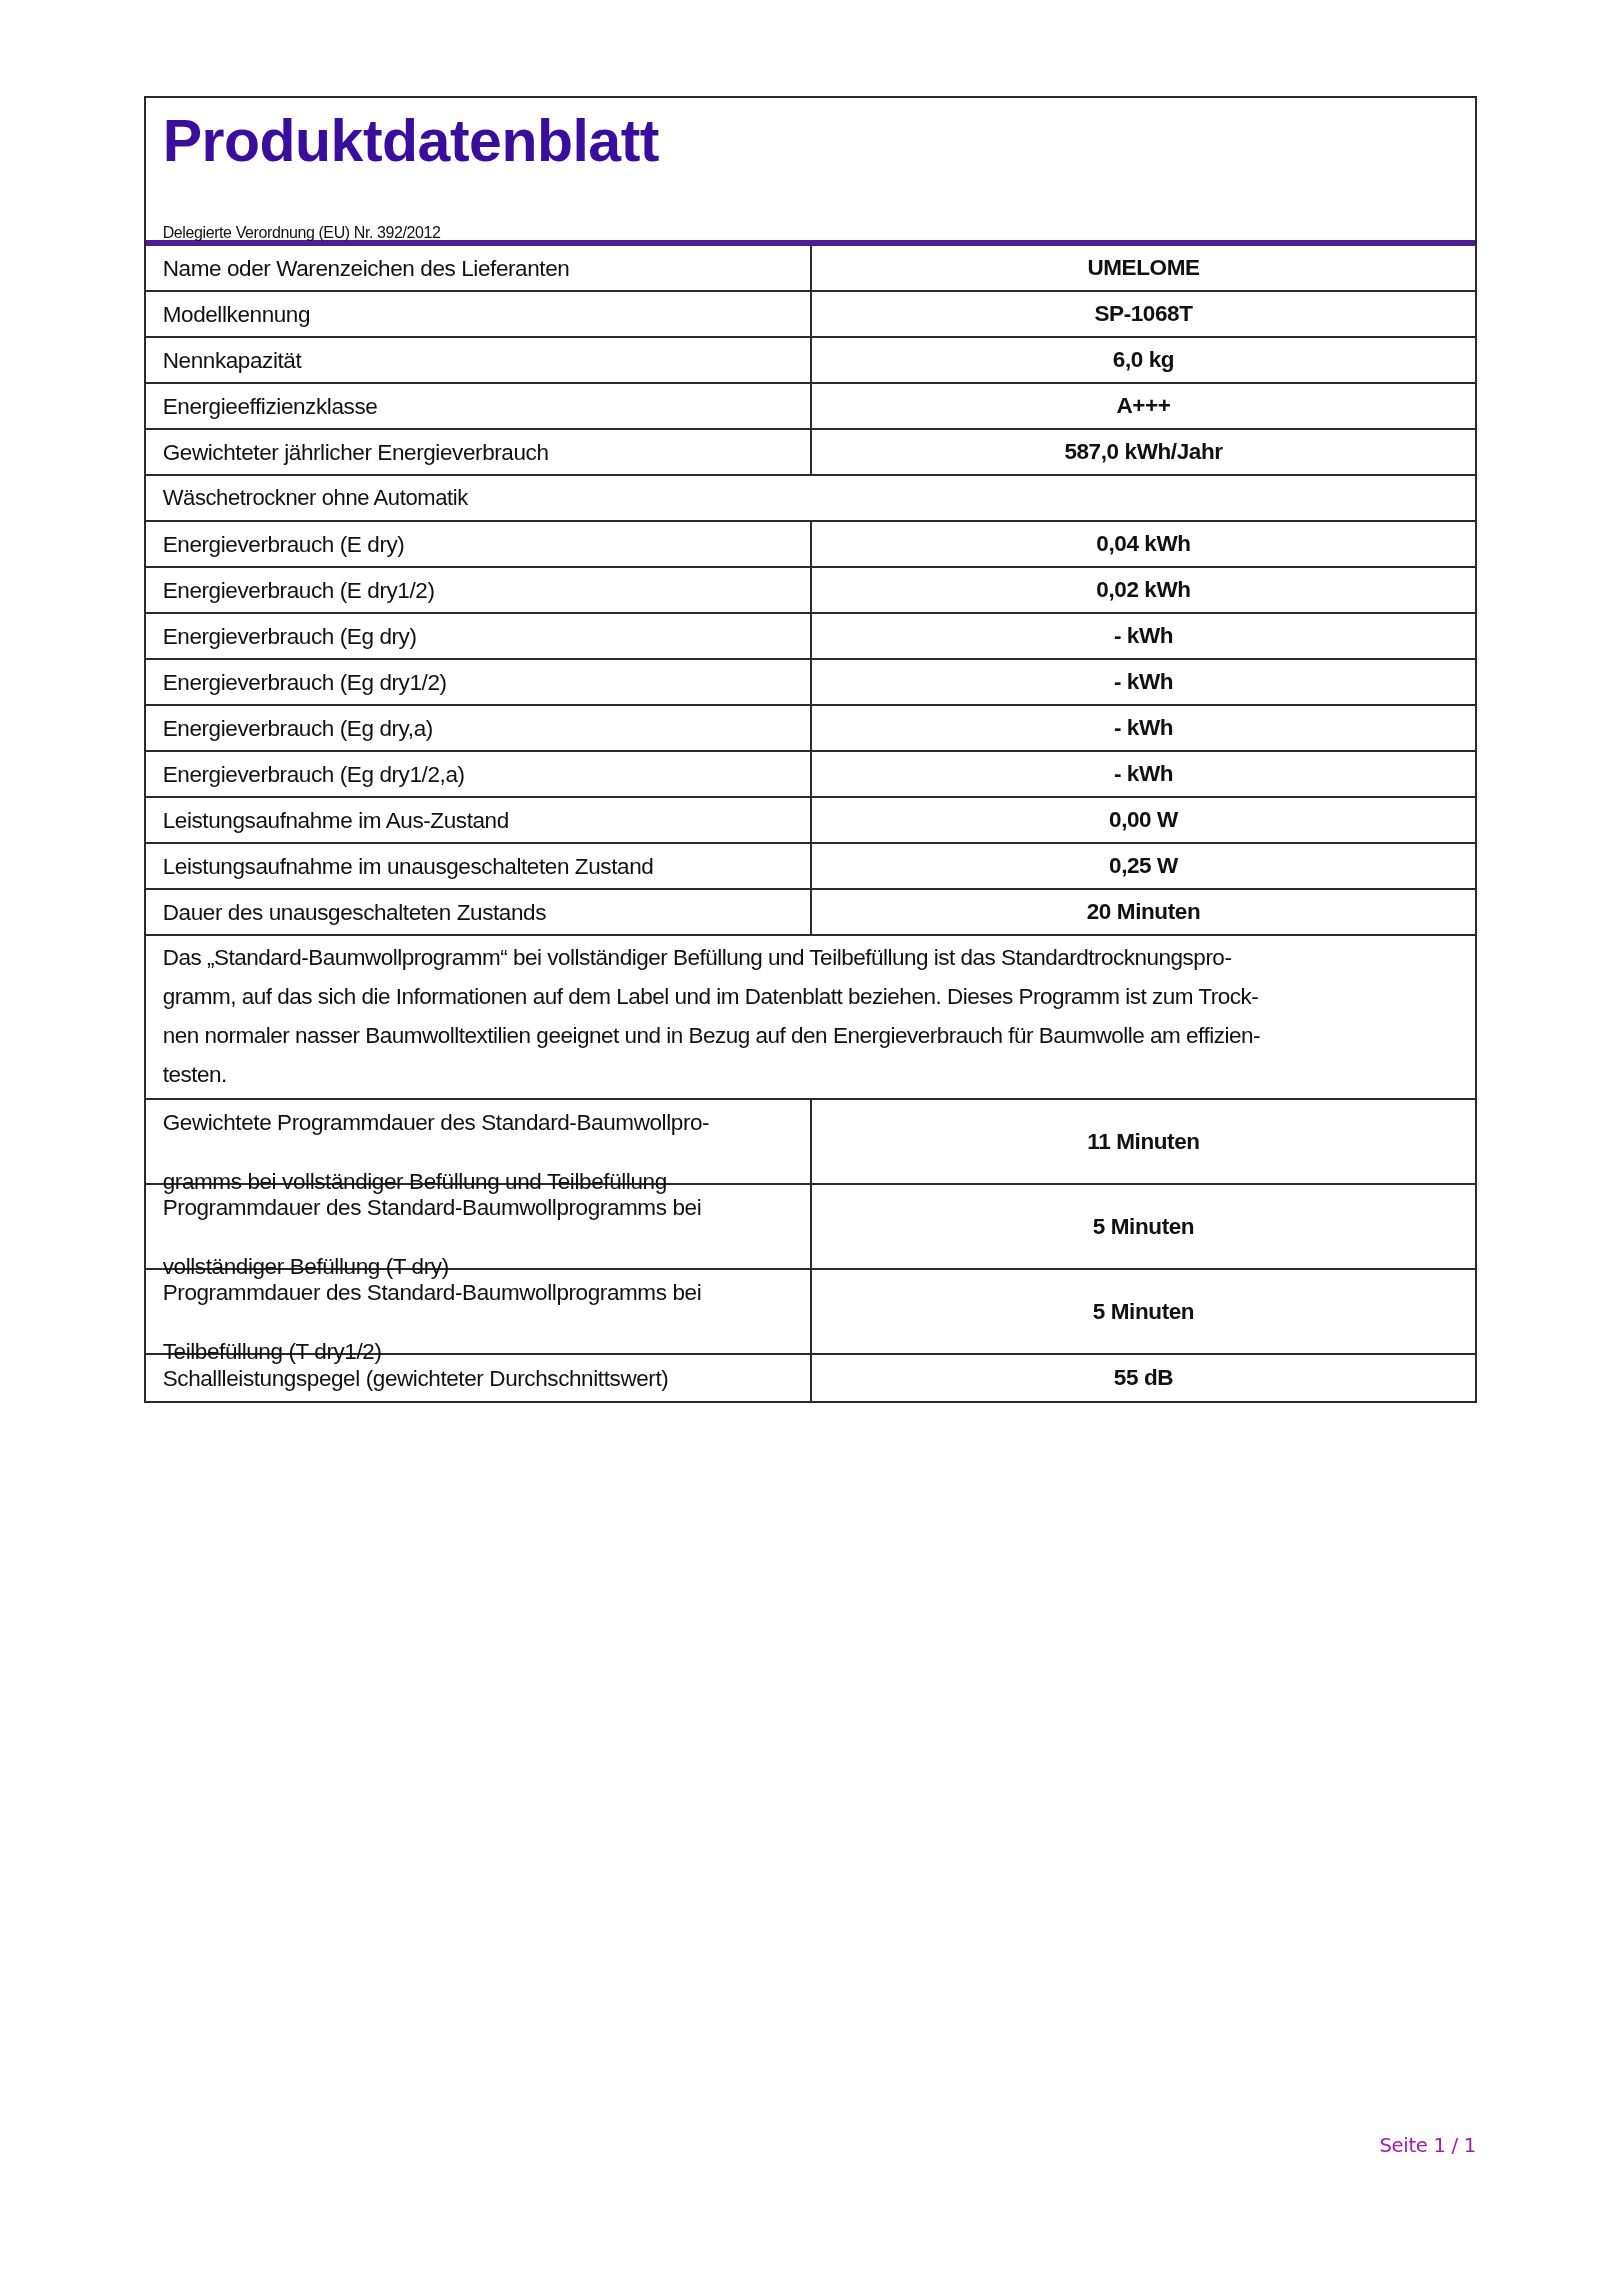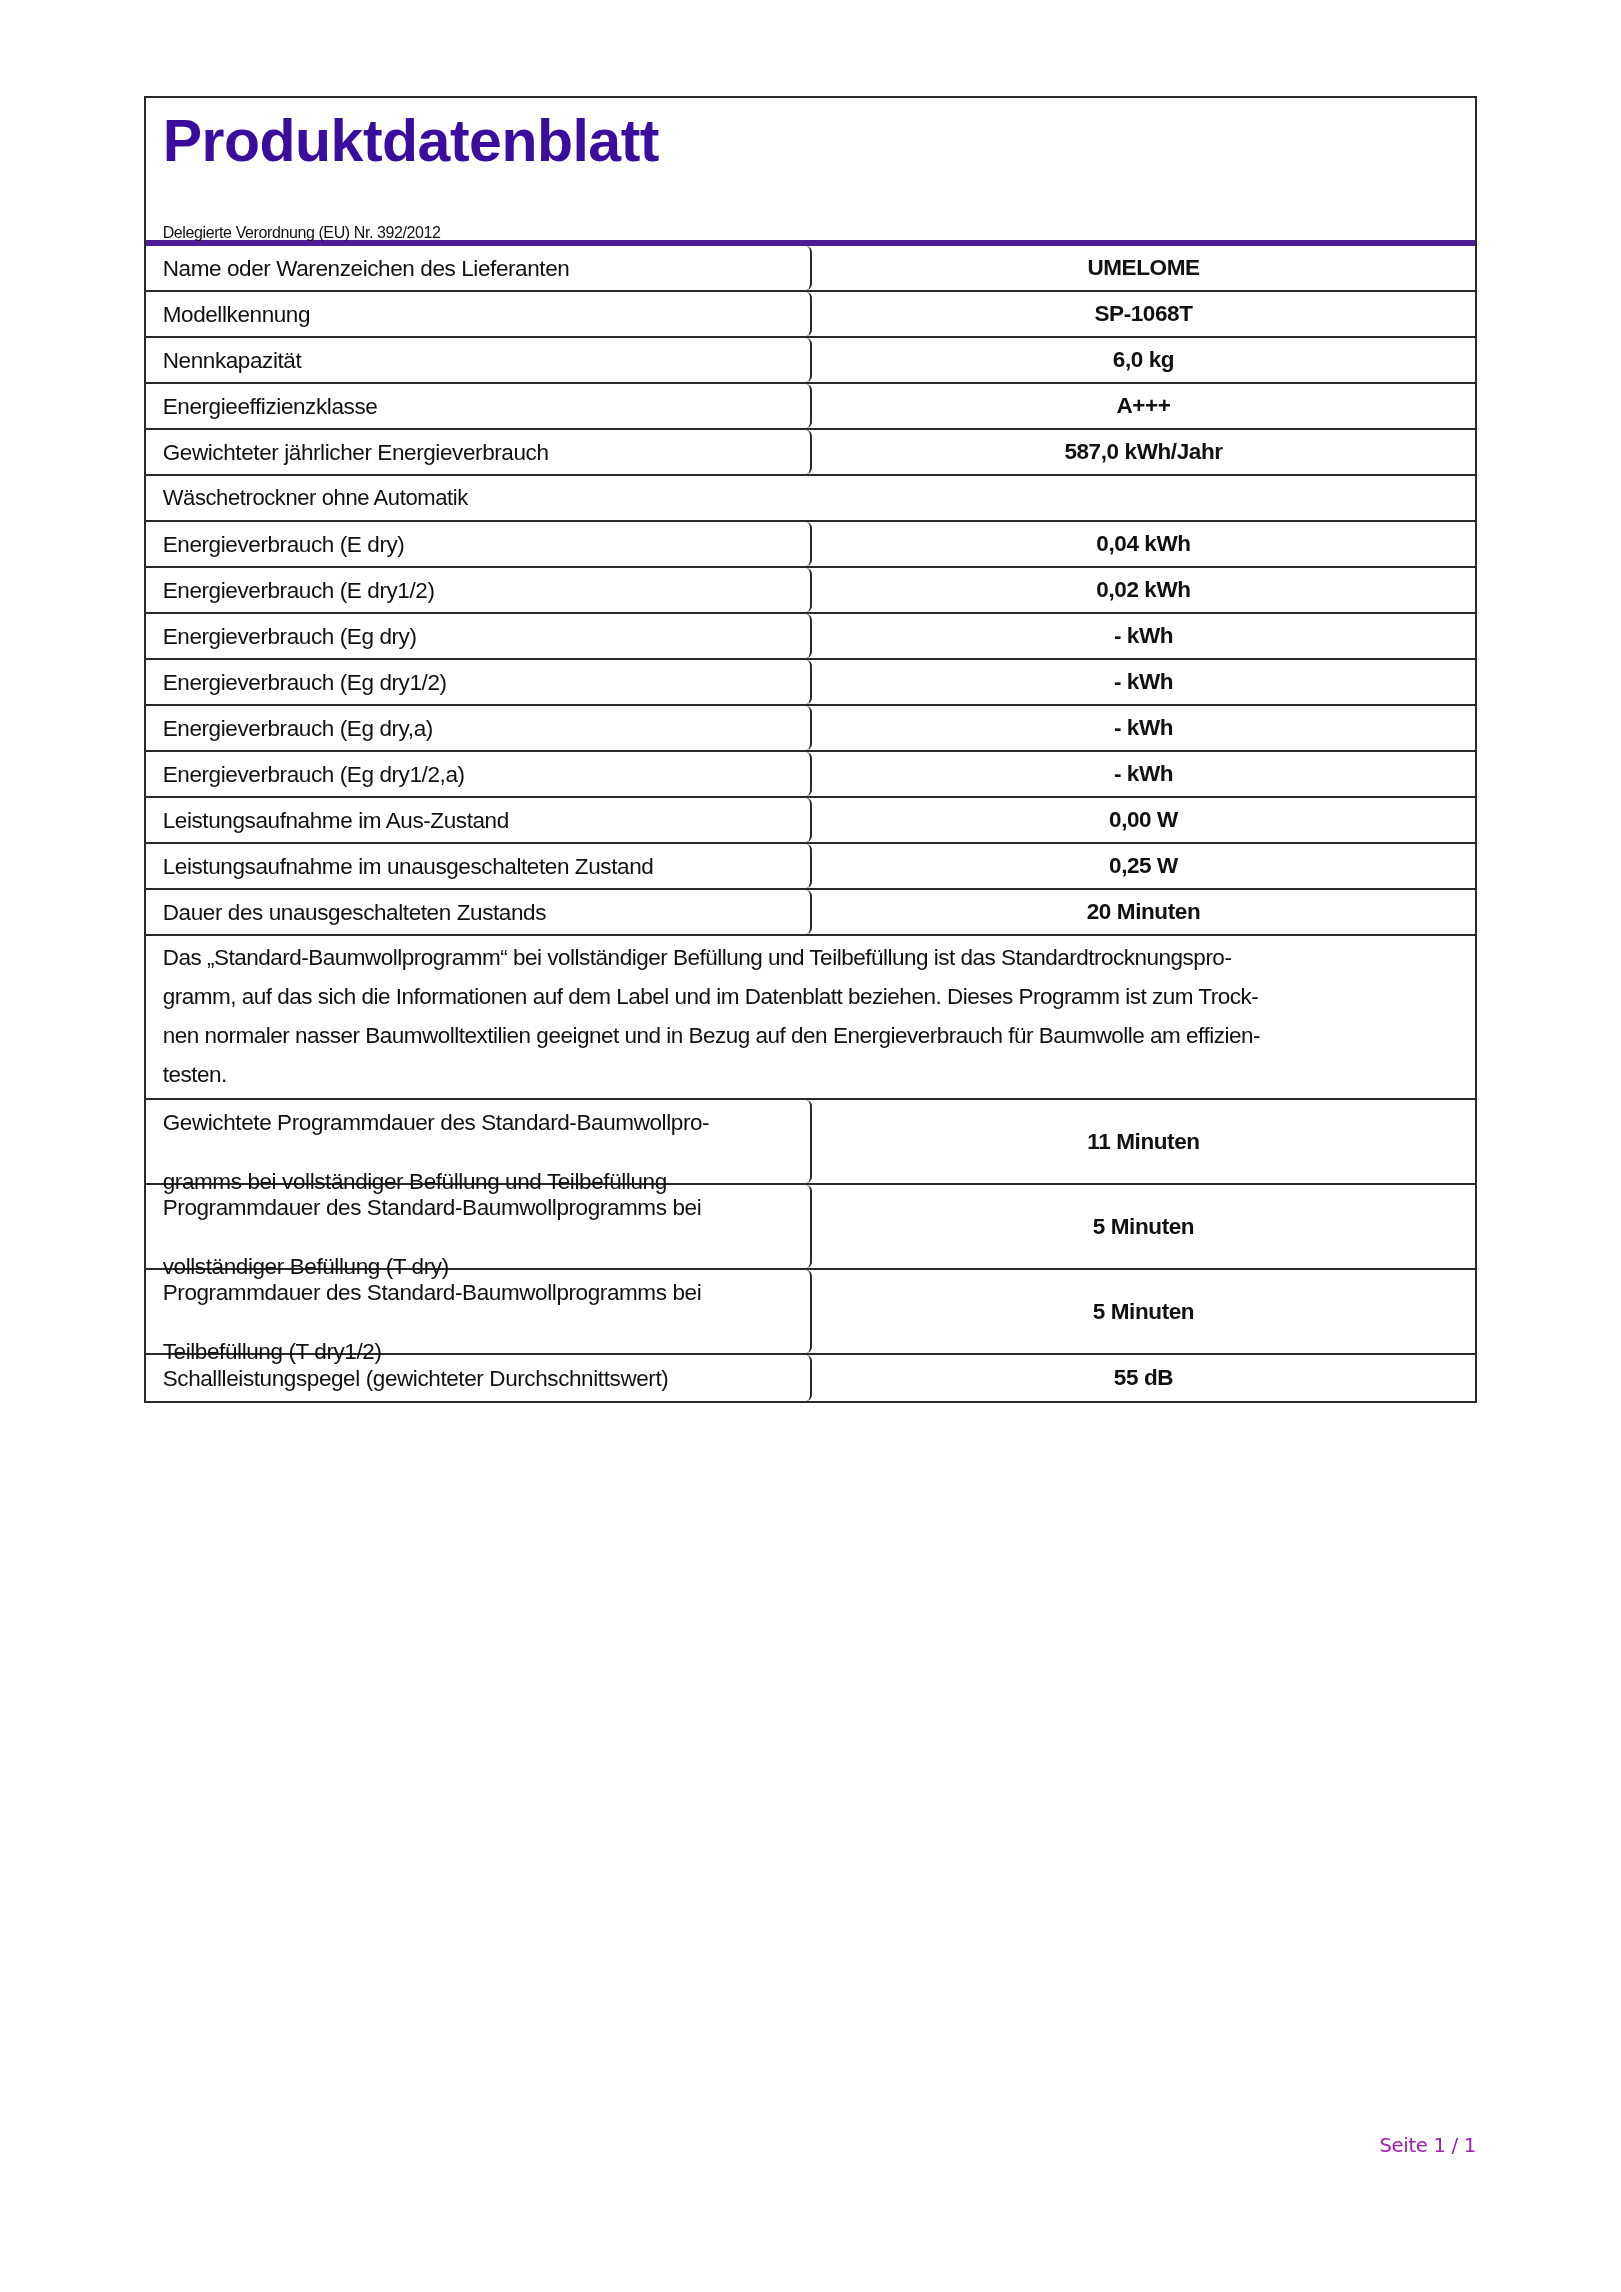--- a/index.html
+++ b/index.html
@@ -63,21 +63,20 @@
       width: 666px;
       border-right: 2px solid #2a2a2a;
       box-sizing: border-box;
       padding: 0 9.8px 0 16.7px;
       display: flex;
       align-items: center;
       font-size: 22.5px;
       letter-spacing: -0.4px;
       line-height: 39px;
       white-space: nowrap;
-      border-radius: 6px;
     }
     .row.tall .cell-label {
       white-space: normal;
       line-height: 39px;
       align-items: center;
     }
     .cell-value {
       flex: 1;
       display: flex;
       align-items: center;

